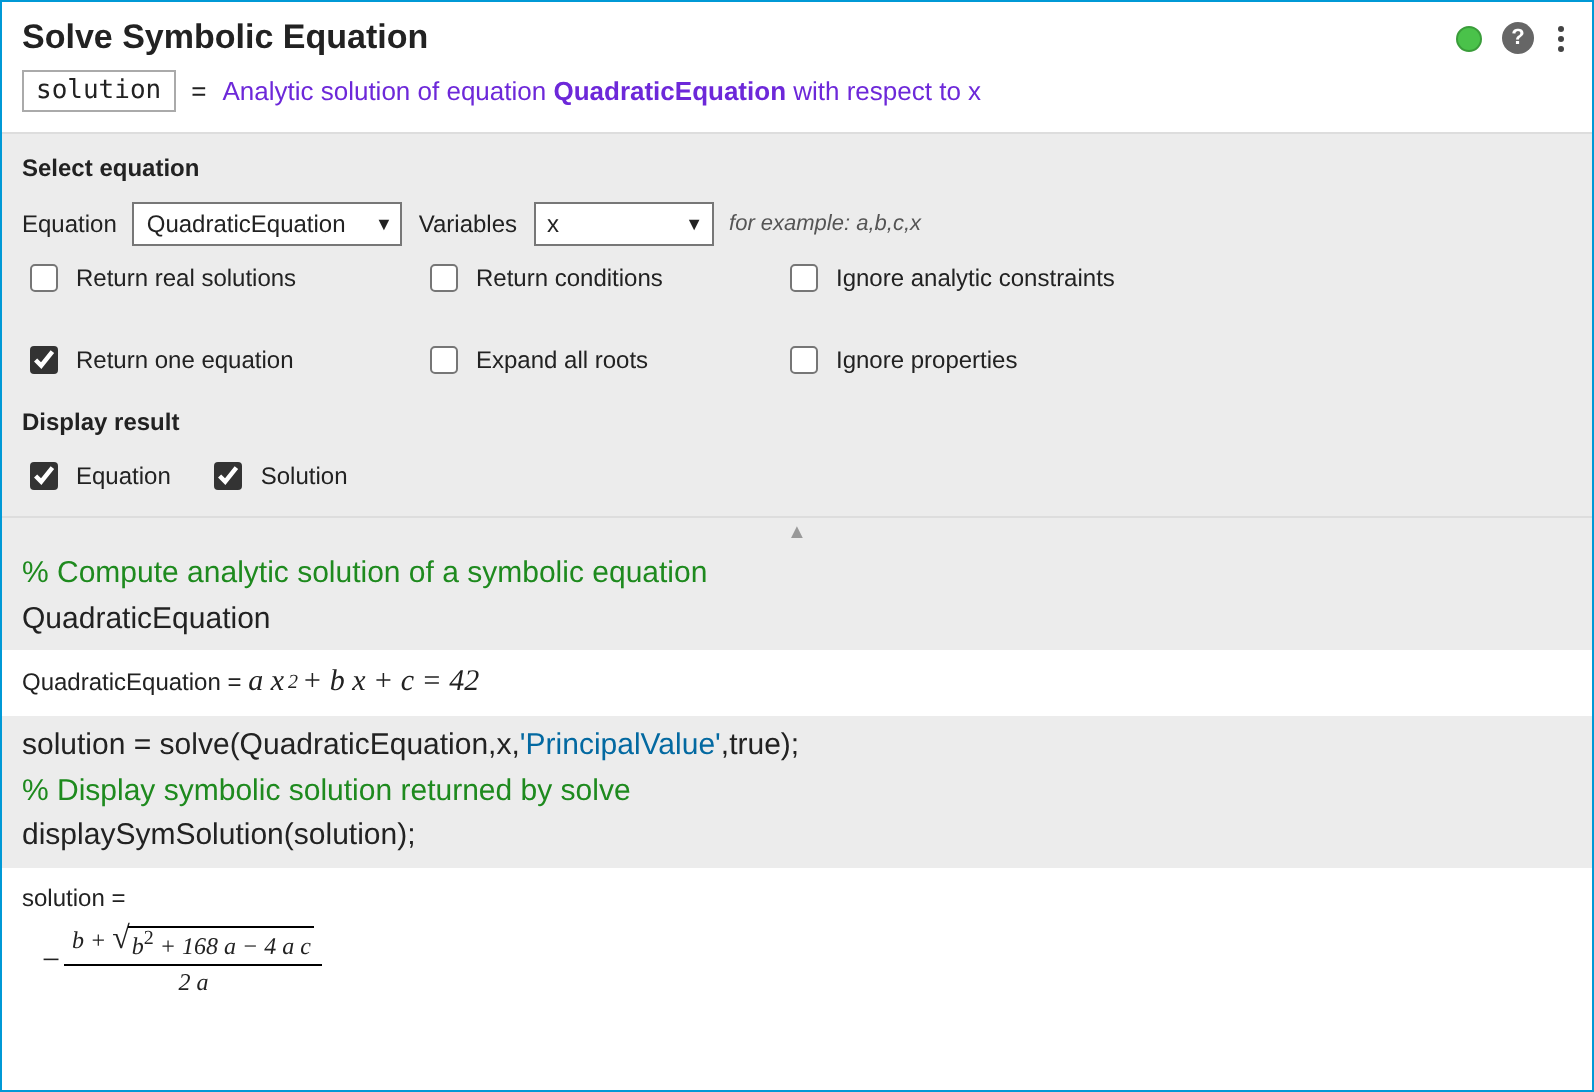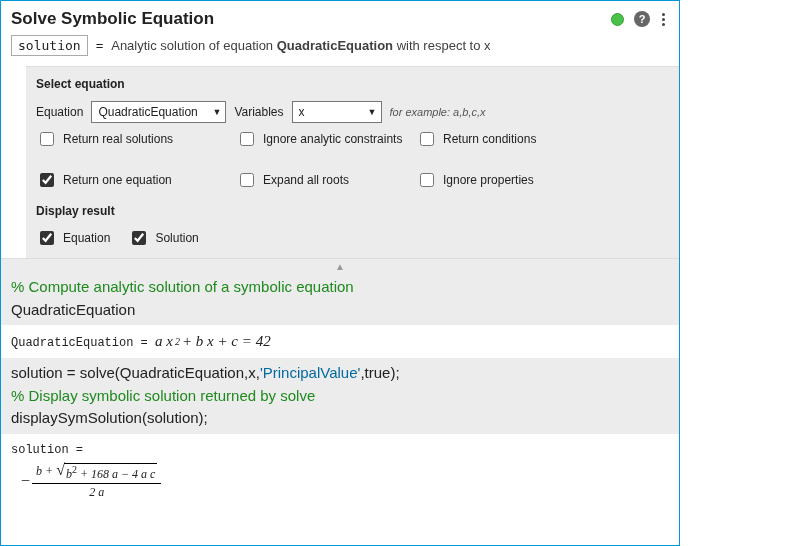--- a/index.html
+++ b/index.html
@@ -4,21 +4,21 @@
 <style>
   * { box-sizing: border-box; }
   body {
     margin: 0;
     font-family: Arial, Helvetica, sans-serif;
     font-size: 12px;
     background: #fff;
     color: #222;
   }
   .panel {
-    width: 680px;
+    width: 797px;
     height: 546px;
     border: 1px solid #0099d6;
     background: #fff;
     display: flex;
     flex-direction: column;
   }
   .header {
     display: flex;
     align-items: center;
     padding: 8px 12px 2px 10px;
@@ -46,27 +46,26 @@
     padding: 4px 10px 10px 10px;
     font-size: 13px;
   }
   .var-box {
     border: 1px solid #aaa;
     padding: 2px 6px;
     font-family: Menlo, Consolas, monospace;
     background: #fff;
   }
   .eq-sign { color: #222; }
-  .desc-text { color: #404040; }
+  .desc-text { color: #6d28d9; }
   .desc-text .em { font-weight: bold; }
   .section {
     background: #ececec;
     padding: 6px 10px 10px 10px;
     border-top: 1px solid #ddd;
-    margin-left: 25px;
   }
   .section-title {
     font-weight: bold;
     font-size: 12px;
     margin: 4px 0 10px 0;
   }
   .row { display: flex; align-items: center; gap: 8px; margin-bottom: 6px; }
   .label { font-size: 12px; }
   .select {
     display: inline-flex; align-items: center;
@@ -103,21 +102,21 @@
     line-height: 1.5;
   }
   .comment { color: #1e8a1e; }
   .string { color: #0369a1; }
   .math-output {
     background: #fff;
     padding: 8px 10px;
     font-family: 'Times New Roman', serif;
   }
   .math-eq { display: inline-flex; align-items: center; gap: 2px; font-size: 15px; }
-  .mono-name { font-family: Liberation Mono, monospace; font-size: 12px; }
+  .mono-name { font-family: Liberation Sans, sans-serif; font-size: 12px; }
   .sup { font-size: 10px; vertical-align: super; }
   .math-it { font-style: italic; text-align: center; }
   .frac {
     display: inline-flex; flex-direction: column; align-items: center;
     font-family: 'Times New Roman', serif; font-style: italic;
   }
   .frac .num { border-bottom: 1px solid #000; padding: 0 4px 1px 4px; }
   .frac .den { padding-top: 1px; }
   .sol-wrap { display: flex; align-items: center; padding: 4px 10px 10px 20px; }
   .neg { font-family: 'Times New Roman', serif; font-size: 16px; margin-right: 2px; }
@@ -169,25 +168,25 @@
       </span>
     </div>
 
     <div class="checkgrid">
       <label class="chk">
           <input type="checkbox" style="">
           <span>Return real solutions</span>
         </label>
       <label class="chk">
           <input type="checkbox" style="">
+          <span>Return conditions</span>
+        </label>
+      <label class="chk">
+          <input type="checkbox" style="">
           <span>Ignore analytic constraints</span>
-        </label>
-      <label class="chk">
-          <input type="checkbox" style="">
-          <span>Return conditions</span>
         </label>
       <label class="chk">
           <input type="checkbox" checked="" style="">
           <span>Return one equation</span>
         </label>
       <label class="chk">
           <input type="checkbox" style="">
           <span>Expand all roots</span>
         </label>
       <label class="chk">

